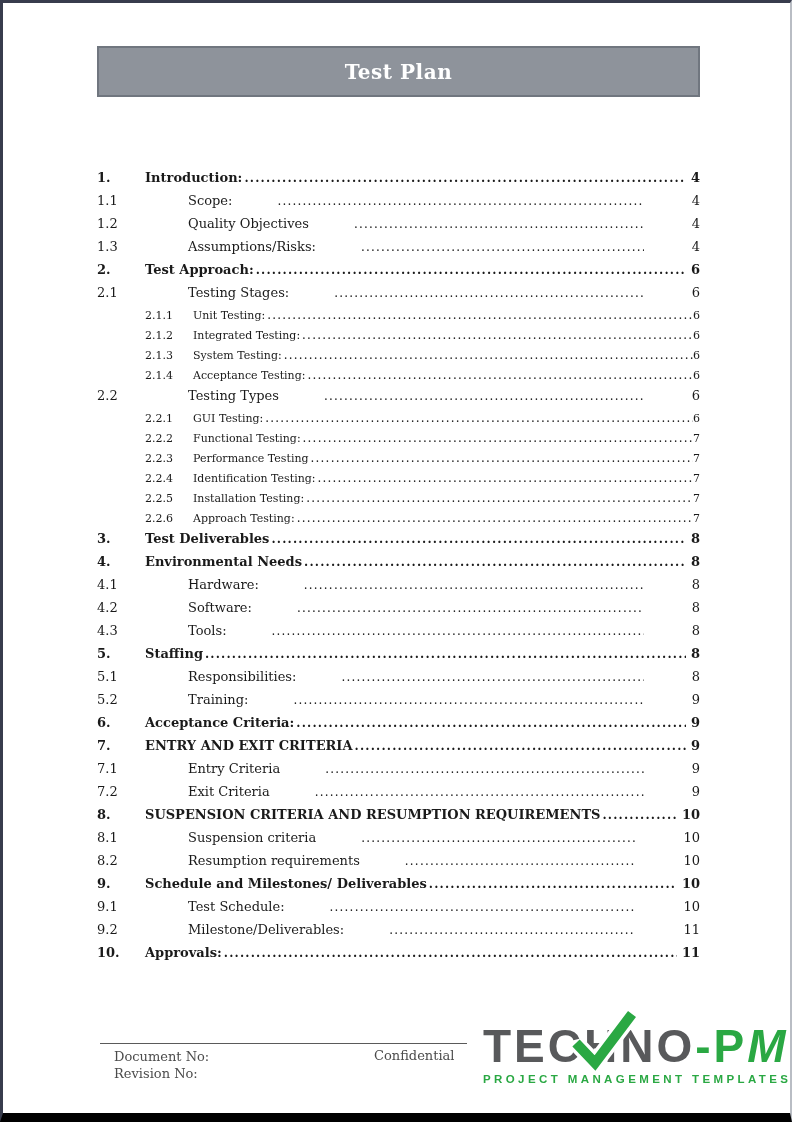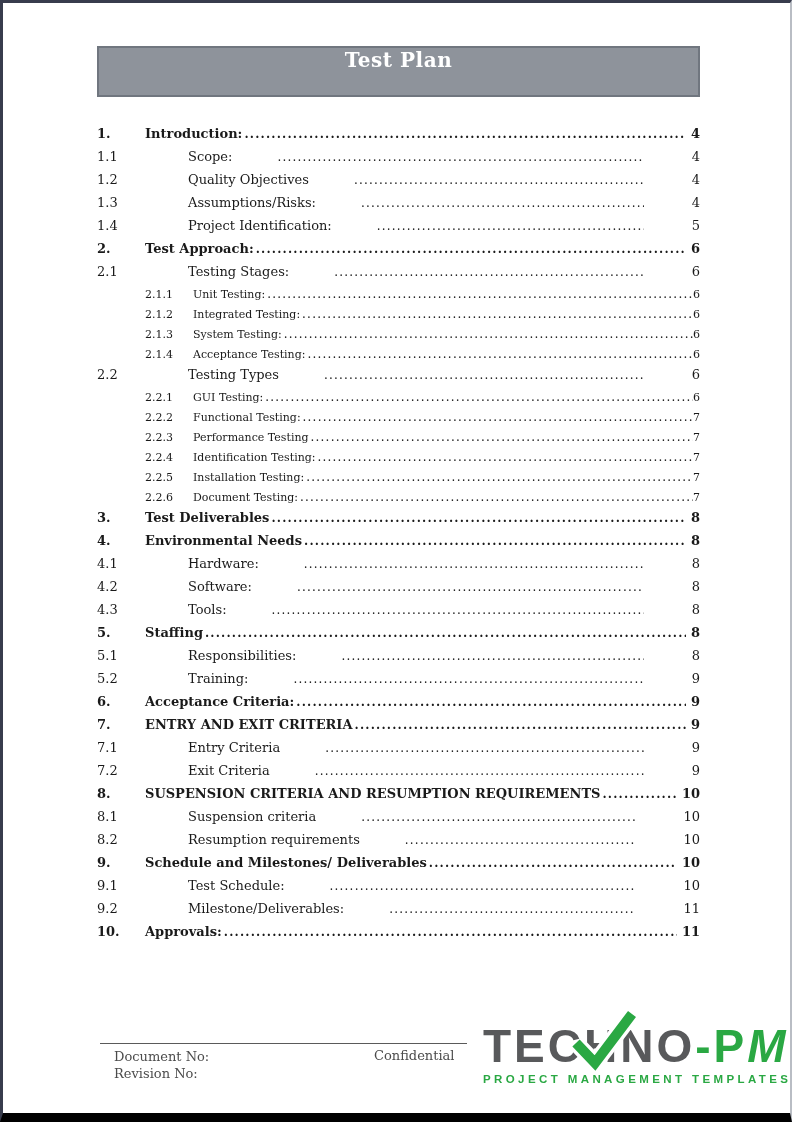--- a/index.html
+++ b/index.html
@@ -6,34 +6,34 @@
   body { background:#ffffff; font-family:"DejaVu Serif", serif; }
   .page {
     position:relative; width:792px; height:1122px; background:#fff;
     border-top:3px solid var(--page-border); border-left:3px solid var(--page-border);
     border-right:2px solid #b9bdc4; border-bottom:9px solid var(--bottom-bar);
     overflow:hidden;
   }
   .banner {
     margin:43px 0 0 94px; width:603px; height:51px;
     background:var(--banner-bg); border:2px solid var(--banner-border);
-    display:flex; align-items:flex-start; justify-content:center;
+    display:flex; align-items:center; justify-content:center;
   }
   .banner-title { color:#ffffff; font-size:20px; font-weight:bold; letter-spacing:.5px; }
   .toc-title {
     margin:13px 0 0 94px; width:603px; text-align:center;
     font-size:22px; font-weight:bold; color:#111;
   }
   .toc { margin:29px 0 0 94px; width:603px; color:var(--text); }
   .toc-row { display:flex; align-items:baseline; font-size:13px; line-height:15px; }
   .toc-row.lvl1 { height:23px; font-weight:bold; }
   .toc-row.lvl2 { height:23px;gap:43px; }
   .toc-row.lvl3 { height:20px; padding-left:48px; font-size:11px; }
   .num { flex:none; width:48px; }
-  .lbl { flex:none; white-space:nowrap; padding-right:2px; }
+  .lbl { flex:none; white-space:nowrap; padding-right:2px;margin-top:44px; }
   .leader { flex:1 1 auto; min-width:0; overflow:hidden; white-space:nowrap; }
   .leader::after {
     content:"..........................................................................................................................................................................................................................................................";
     letter-spacing:1.2px; font-size:12px;
   }
   .lvl1 .pg, .lvl2 .pg { padding-left:5px; }
   .pg { flex:none; }
   .footer { position:absolute; left:94px; top:1040px; width:674px; height:70px; font-size:13px; color:var(--footer-text); }
   .footer-rule { position:absolute; left:3px; top:0; width:367px; border-top:1.5px solid #5a5a5a; }
   .doc-rev { position:absolute; left:17px; top:5px; line-height:17px; }
@@ -79,26 +79,20 @@
         <span class="lbl">Quality Objectives</span>
         <span class="leader"></span>
         <span class="pg">4</span>
       </div>
       <div class="toc-row lvl2">
         <span class="num">1.3</span>
         <span class="lbl">Assumptions/Risks:</span>
         <span class="leader"></span>
         <span class="pg">4</span>
       </div>
-      <div class="toc-row lvl2">
-        <span class="num">1.4</span>
-        <span class="lbl">Project Identification:</span>
-        <span class="leader"></span>
-        <span class="pg">5</span>
-      </div>
       <div class="toc-row lvl1">
         <span class="num">2.</span>
         <span class="lbl">Test Approach:</span>
         <span class="leader"></span>
         <span class="pg">6</span>
       </div>
       <div class="toc-row lvl2">
         <span class="num">2.1</span>
         <span class="lbl">Testing Stages:</span>
         <span class="leader"></span>
@@ -159,21 +153,21 @@
         <span class="pg">7</span>
       </div>
       <div class="toc-row lvl3">
         <span class="num">2.2.5</span>
         <span class="lbl">Installation Testing:</span>
         <span class="leader"></span>
         <span class="pg">7</span>
       </div>
       <div class="toc-row lvl3">
         <span class="num">2.2.6</span>
-        <span class="lbl">Document Testing:</span>
+        <span class="lbl">Approach Testing:</span>
         <span class="leader"></span>
         <span class="pg">7</span>
       </div>
       <div class="toc-row lvl1">
         <span class="num">3.</span>
         <span class="lbl">Test Deliverables</span>
         <span class="leader"></span>
         <span class="pg">8</span>
       </div>
       <div class="toc-row lvl1">

